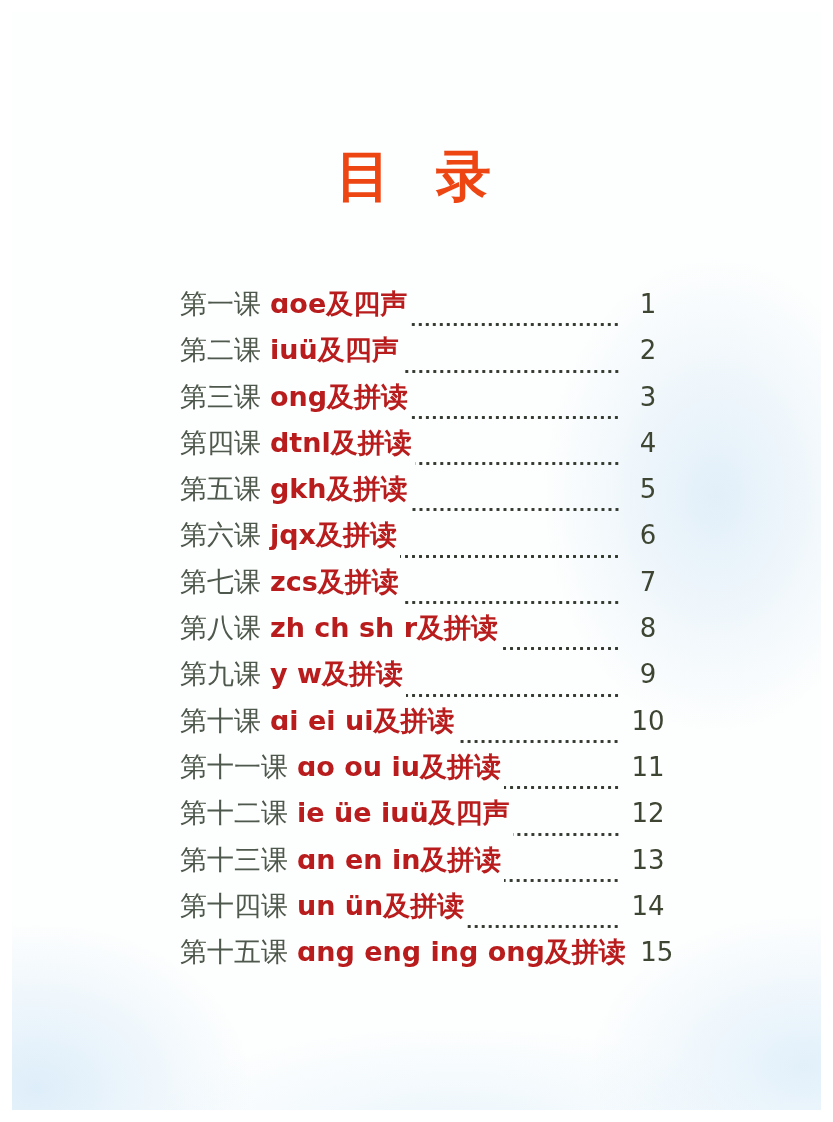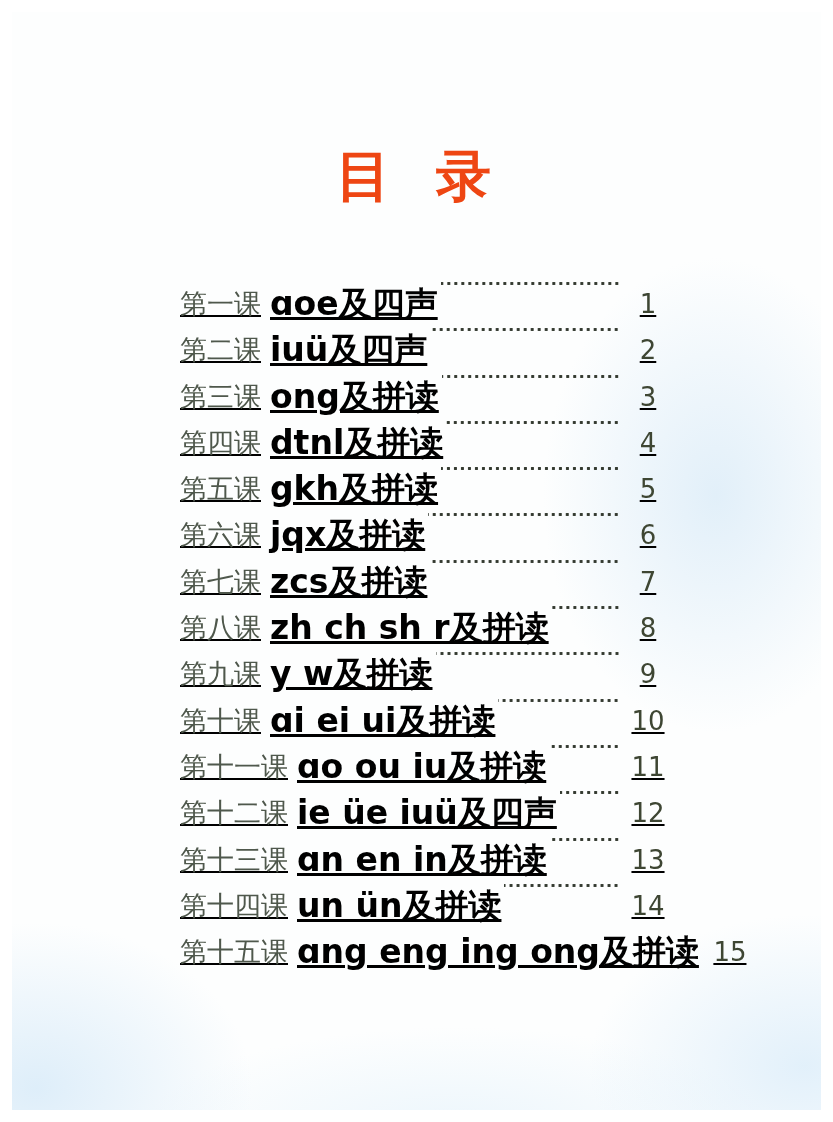--- a/index.html
+++ b/index.html
@@ -40,36 +40,35 @@
     color: #ee4613;
   }
   .toc {
     position: absolute;
     left: 180px;
     top: 281px;
     width: 490px;
   }
   .toc-row {
     display: flex;
-    align-items: flex-start;
-    text-decoration: underline;
+    align-items: flex-end;
   }
   .toc-row > span {
     line-height: 46.3px;
     white-space: pre;
   }
   .lesson-prefix {
     font-size: 27px;
     color: #4f584c;
     font-weight: 400;
   }
   .lesson-title {
     margin-left: 9px;
-    font-size: 33px;
-    color: #000000;
+    font-size: 27px;
+    color: #b91c1c;
     font-weight: 700;
   }
   .dot-leader {
     flex: 1 1 auto;
     height: 5px;
     margin: 0 6px 0 3px;
     background-image: radial-gradient(circle, #343a30 1.4px, rgba(0,0,0,0) 1.6px);
     background-size: 7px 5px;
     background-repeat: repeat-x;
     background-position: right bottom;

